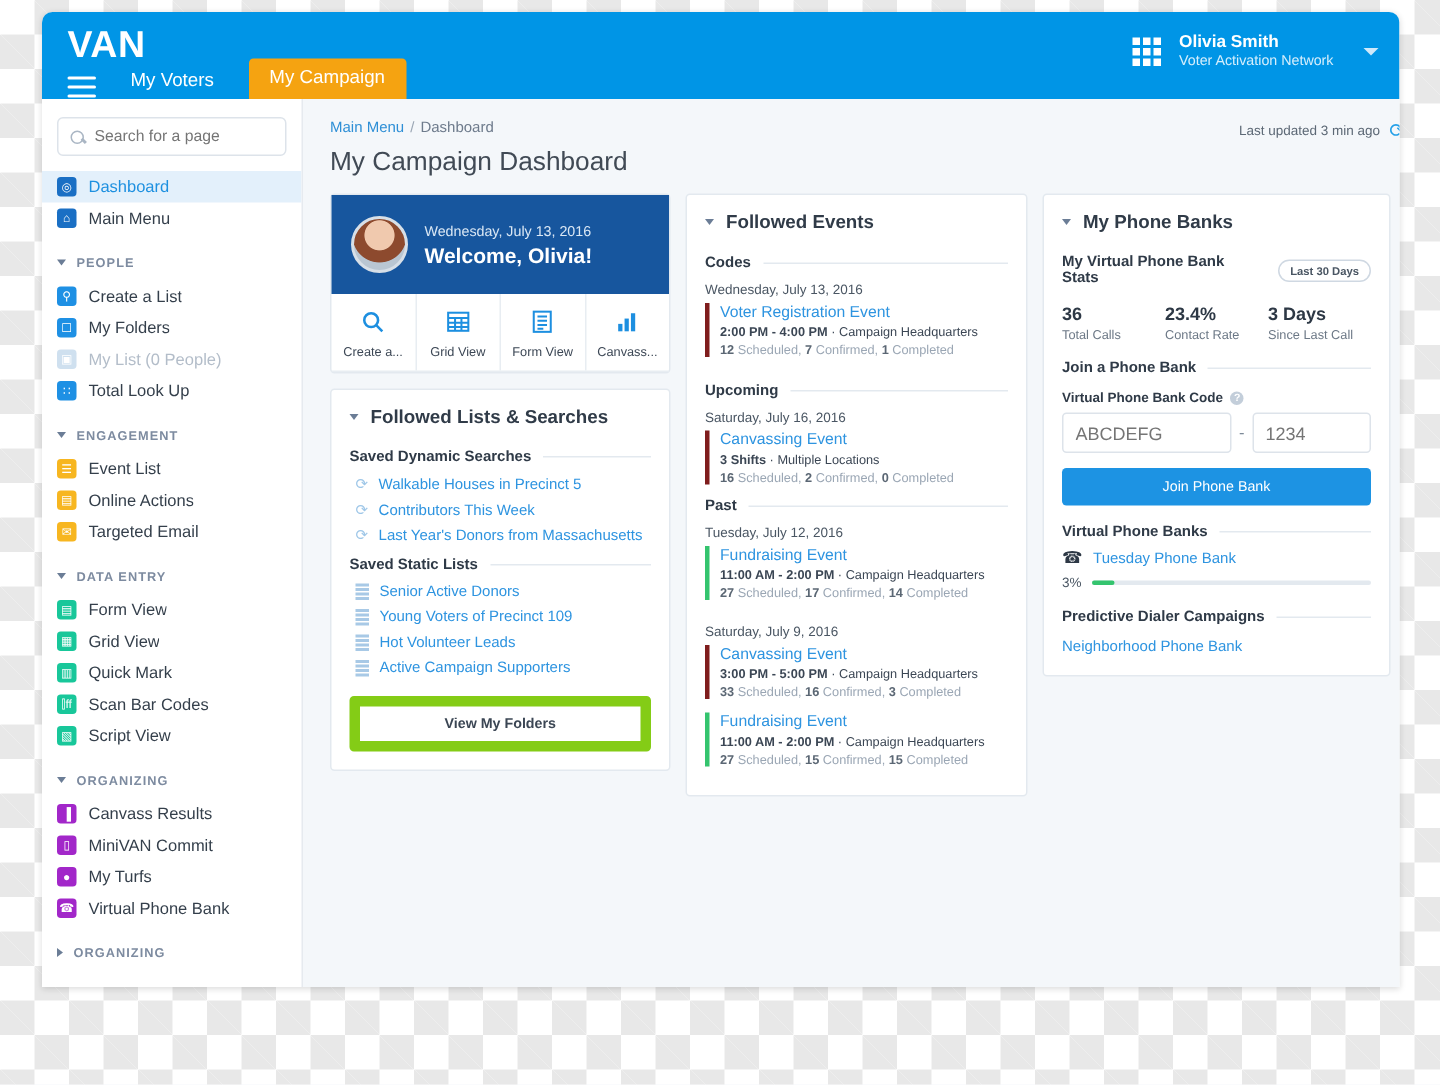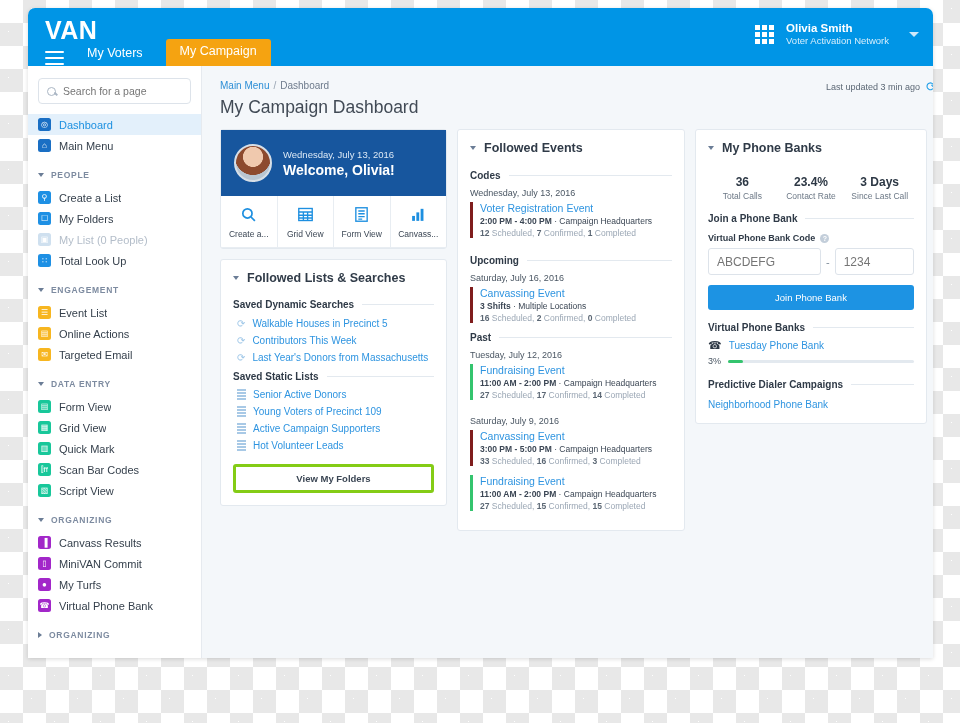--- a/index.html
+++ b/index.html
@@ -136,38 +136,38 @@
 
   .card-head { display: flex; align-items: center; gap: 8px; padding: 11px 12px 9px; font-size: 12.5px; color: #303b48; font-weight: bold; }
   .sec-head { display: flex; align-items: center; gap: 8px; padding: 0 12px 0; font-size: 10px; color: #2f3a47; font-weight: bold; margin-top: 5px; }
   .sec-head .rule { flex: 1; height: 1px; background: #e3e9ef; }
   .lnk-row { display: flex; align-items: center; gap: 7px; padding: 3px 12px 3px 16px; font-size: 10px; cursor: pointer; }
   .lnk-row .lbl { color: #2e94e0; }
   .ic-refresh { color: #9fc7e8; font-size: 10px; line-height: 1; }
   .ic-list { width: 9px; display:flex; flex-direction: column; gap: 1.5px; }
   .ic-list i { display:block; height:1.5px; background: #a8c9e6; }
   .folders-btn {
-    margin: 10px 12px 12px; border: 3px solid #84cc16; border-radius: 3px; text-align: center;
+    margin: 10px 12px 12px; border: 7px solid #84cc16; border-radius: 3px; text-align: center;
     font-size: 9.5px; color: #3b4654; padding: 6px 0; cursor: pointer; font-weight: bold;
   }
 
   
   .ev-date { font-size: 9px; color: #4a5663; padding: 7px 12px 4px; }
   .event { padding: 0 12px 0 12px; margin-bottom: 9px; cursor: pointer; }
   .event .inner { border-left: 3px solid #7f1d1d; padding-left: 7px; }
   .event.green .inner { border-left-color: #34c46e; }
   .ev-title { font-size: 10.5px; color: #2e94e0; margin-bottom: 2px; }
   .ev-time { font-size: 8.5px; color: #3b4654; }
   .ev-time b { font-weight: bold; }
   .ev-stats { font-size: 8.5px; color: #9aa6b4; margin-top: 2px; }
   .ev-stats b { color: #5b6774; font-weight: bold; }
 
   
   .pb-row { display: flex; padding: 3px 12px 0; }
-  .pb-stat { flex: 1; text-align: center; }
+  .pb-stat { flex: 1; }
   .pb-num { font-size: 12px; color: #2d3845; font-weight: bold; }
   .pb-lab { font-size: 8.5px; color: #6c7886; margin-top: 2px; }
   .pill { border: 1px solid #cfd8e2; border-radius: 10px; font-size: 7.5px; color: #4a5663;
           padding: 2px 7px; white-space: nowrap; cursor: pointer; }
   .field-lab { display:flex; align-items:center; gap:5px; font-size: 9px; color: #2f3a47; font-weight: bold; padding: 9px 12px 5px; }
   .qmark { width: 9px; height: 9px; border-radius: 50%; background: #c3ceda; color: #fff; font-size: 7px;
            display:flex; align-items:center; justify-content:center; line-height:1; cursor:pointer;}
   .code-row { display: flex; align-items: center; gap: 5px; padding: 0 12px; }
   .code-row input {
     border: 1px solid #dde3ea; border-radius: 3px; height: 27px; font-size: 12px;
@@ -455,30 +455,30 @@
                   </span>
                   <span class="lbl">Young Voters of Precinct 109</span>
                 </div>
                 <div class="lnk-row">
                   <span class="ic-list">
                     <i></i>
                     <i></i>
                     <i></i>
                     <i></i>
                   </span>
-                  <span class="lbl">Active Campaign Supporters</span>
+                  <span class="lbl">Hot Volunteer Leads</span>
                 </div>
                 <div class="lnk-row">
                   <span class="ic-list">
                     <i></i>
                     <i></i>
                     <i></i>
                     <i></i>
                   </span>
-                  <span class="lbl">Hot Volunteer Leads</span>
+                  <span class="lbl">Active Campaign Supporters</span>
                 </div>
               </div>
 
             <div class="folders-btn">View My Folders</div>
           </div>
         </div>
 
         <div class="col-mid card">
           <div class="card-head">
             <span class="chev-d"></span>
@@ -539,20 +539,25 @@
             </div>
           <div style="height:10px"></div>
         </div>
 
         <div class="col-right card">
           <div class="card-head">
             <span class="chev-d"></span>
             <span>My Phone Banks</span>
           </div>
 
+          <div class="sec-head">
+            <span>My Virtual Phone Bank Stats</span>
+            <span class="rule"></span>
+            <span class="pill">Last 30 Days</span>
+          </div>
 
           <div class="pb-row" style="margin-top:8px" id="pb-stats">
               <div class="pb-stat">
                 <div class="pb-num">36</div>
                 <div class="pb-lab">Total Calls</div>
               </div>
               <div class="pb-stat">
                 <div class="pb-num">23.4%</div>
                 <div class="pb-lab">Contact Rate</div>
               </div>

